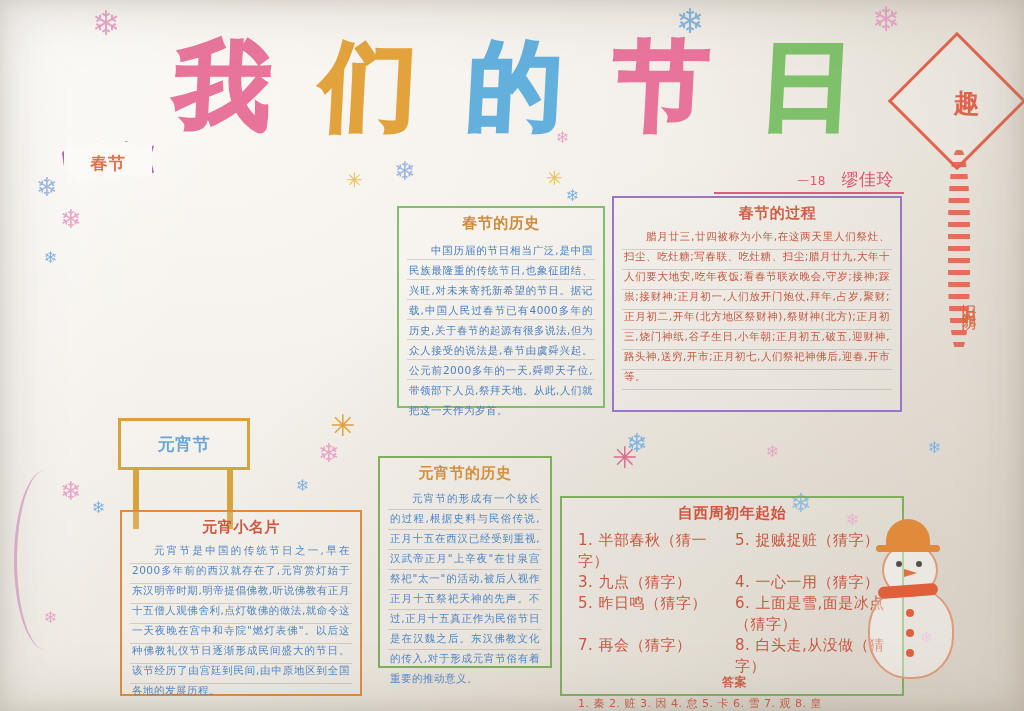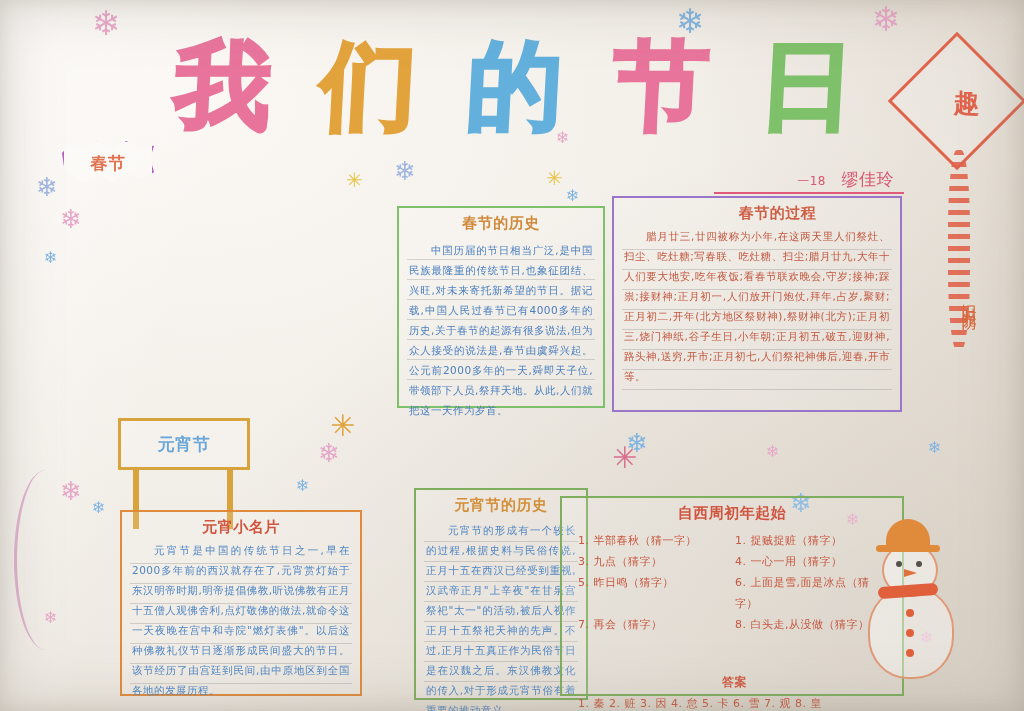--- a/index.html
+++ b/index.html
@@ -115,28 +115,28 @@
   #box-process{left:612px;top:196px;width:286px;height:212px;border:2px solid #9b76c8;}
   #box-process .bx-title{color:#cf5f45;margin-left:41px;}
   #box-process .bx-body{color:#c2573f;top:28px;}
 
   
   #box-card{left:120px;top:510px;width:238px;height:182px;border:2px solid #e08a3c;}
   #box-card .bx-title{color:#d1563f;}
   #box-card .bx-body{color:#4f86c4;top:28px;}
 
   
-  #box-yxhistory{left:378px;top:488px;width:170px;height:208px;border:2px solid #7fae5e;margin-left:36px;}
+  #box-yxhistory{left:378px;top:456px;width:170px;height:208px;border:2px solid #7fae5e;}
   #box-yxhistory .bx-title{color:#d48f3a;}
   #box-yxhistory .bx-body{color:#4f86c4;top:30px;}
 
   
   #box-riddles{left:560px;top:496px;width:340px;height:196px;border:2px solid #7fae5e;}
   #box-riddles .bx-title{color:#d0553f;}
-  #riddle-list{position:absolute;left:16px;top:32px;right:10px;color:#c8573f;font-size:11px;line-height:21px;}
+  #riddle-list{position:absolute;left:16px;top:32px;right:10px;color:#c8573f;font-size:15px;line-height:21px;}
   #riddle-list .rl-row{display:flex;}
   #riddle-list .rl-row span{flex:1;}
   #answer-head{position:absolute;left:160px;top:176px;color:#cf5c43;font-size:12px;font-weight:bold;}
   #answer-line{position:absolute;left:16px;top:198px;right:10px;color:#c8573f;font-size:11px;}
 
   
   .snow{position:absolute;color:#9fb6e0;font-size:26px;line-height:1;user-select:none;}
   .snow.pink{color:#e6a7c8;}
   .snow.blue{color:#7fb4e2;}
   .snow.sm{font-size:16px;}
@@ -256,21 +256,21 @@
     <div class="ruled"></div>
     <div class="bx-title hw">元宵节的历史</div>
     <div class="bx-body hw">元宵节的形成有一个较长的过程,根据史料与民俗传说,正月十五在西汉已经受到重视,汉武帝正月"上辛夜"在甘泉宫祭祀"太一"的活动,被后人视作正月十五祭祀天神的先声。不过,正月十五真正作为民俗节日是在汉魏之后。东汉佛教文化的传入,对于形成元宵节俗有着重要的推动意义。</div>
   </div>
 
   <div class="box" id="box-riddles">
     <div class="bx-title hw">自西周初年起始</div>
     <div id="riddle-list" class="hw">
       <div class="rl-row">
         <span>1. 半部春秋（猜一字）</span>
-        <span>1. 捉贼捉赃（猜字）</span>
+        <span>5. 捉贼捉赃（猜字）</span>
       </div>
       <div class="rl-row">
         <span>3. 九点（猜字）</span>
         <span>4. 一心一用（猜字）</span>
       </div>
       <div class="rl-row">
         <span>5. 昨日鸣（猜字）</span>
         <span>6. 上面是雪,面是冰点（猜字）</span>
       </div>
       <div class="rl-row">

